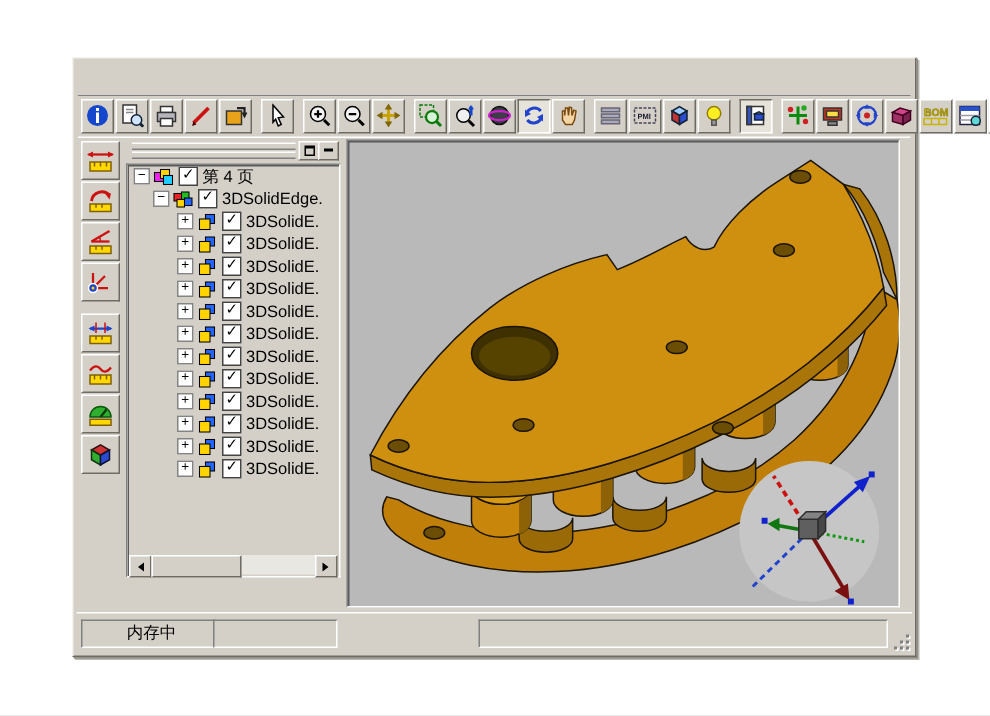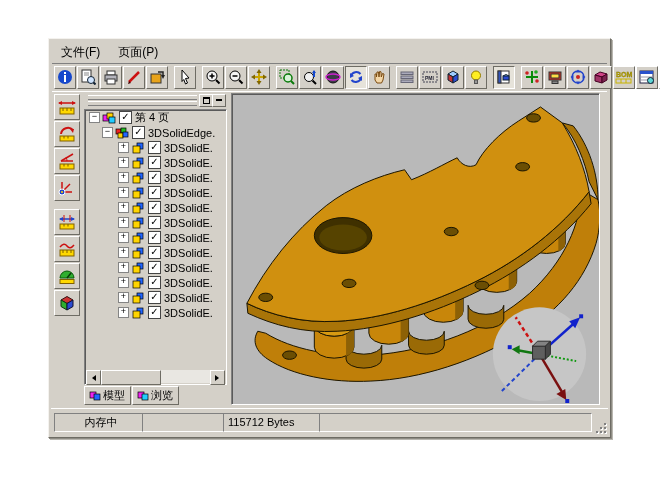--- a/index.html
+++ b/index.html
@@ -69,24 +69,20 @@
   .sfield{position:absolute;top:4px;height:17px;line-height:17px;padding-left:4px;font-size:11px;
           border:1px solid;border-color:#808080 #ffffff #ffffff #808080;background:#d4d0c8;}
   #grip{position:absolute;right:1px;bottom:1px;width:13px;height:13px;}
   #grip i{position:absolute;width:2px;height:2px;background:#808080;box-shadow:1px 1px 0 #fff;}
 </style>
 </head>
 <body>
 
 <div id="app-window">
 
-  <div id="menu-bar">
-    <span class="menu-item">文件(F)</span>
-    <span class="menu-item">页面(P)</span>
-  </div>
 
   <div id="main-toolbar">
     <div class="tb raised">
         <svg width="16" height="16">
           <circle cx="8" cy="8" r="7" fill="#1547cc"></circle>
           <rect x="7" y="3" width="2" height="2" fill="#fff"></rect>
           <rect x="7" y="6" width="2" height="7" fill="#fff"></rect>
         </svg>
       </div>
     <div class="tb raised">
@@ -515,36 +511,20 @@
               <span class="arrow-left"></span>
             </span>
           <span id="sb-thumb" class="raised"></span>
           <span id="sb-track"></span>
           <span class="sb-btn raised">
               <span class="arrow-right"></span>
             </span>
         </div>
       </div>
 
-      <div id="panel-tabs">
-        <span class="tab active">
-          <svg width="12" height="11">
-              <rect x="1" y="2" width="6" height="6" fill="#ee22ee" stroke="#000" stroke-width="0.7"></rect>
-              <rect x="5" y="4" width="6" height="6" fill="#2266ff" stroke="#000" stroke-width="0.7"></rect>
-            </svg>
-          <span>模型</span>
-        </span>
-        <span class="tab">
-          <svg width="12" height="11">
-              <rect x="1" y="2" width="6" height="6" fill="#ee22ee" stroke="#000" stroke-width="0.7"></rect>
-              <rect x="5" y="4" width="6" height="6" fill="#22ccff" stroke="#000" stroke-width="0.7"></rect>
-            </svg>
-          <span>浏览</span>
-        </span>
-      </div>
     </div>
 
     <div id="viewport" class="sunken2">
       <svg viewBox="0 0 370 311" preserveAspectRatio="none">
 
         <path d="M26 238 C20 248 24 258 36 266 C60 282 100 290 140 288 C190 286 245 268 292 240 C330 217 356 186 367 150 C371 136 372 120 369 106 L352 96 C352 130 335 168 300 200 C260 235 200 258 140 262 C100 264 60 256 34 240 Z" fill="#bf7f09" stroke="#1a1400"></path>
 
         <path d="M333 29 C347 45 356 68 360 88 L369 106 C369 80 360 52 344 32 Z" fill="#a97408" stroke="#1a1400"></path>
 
         <g>
@@ -606,21 +586,20 @@
           <rect x="336" y="306" width="4" height="4" fill="#1122cc"></rect>
           <rect x="278" y="252" width="4" height="4" fill="#1122cc"></rect>
         </g>
       </svg>
     </div>
   </div>
 
   <div id="status-bar">
     <span class="sfield" style="left:3px;width:84px;text-align:center;">内存中</span>
     <span class="sfield" style="left:91px;width:77px;"></span>
-    <span class="sfield" style="left:172px;width:92px;">115712 Bytes</span>
     <span class="sfield" style="left:268px;right:16px;width:auto;"></span>
     <span id="grip">
       <i style="right:1px;bottom:1px;"></i>
         <i style="right:5px;bottom:1px;"></i>
         <i style="right:9px;bottom:1px;"></i>
       <i style="right:1px;bottom:5px;"></i>
         <i style="right:5px;bottom:5px;"></i>
       <i style="right:1px;bottom:9px;"></i>
     </span>
   </div>

